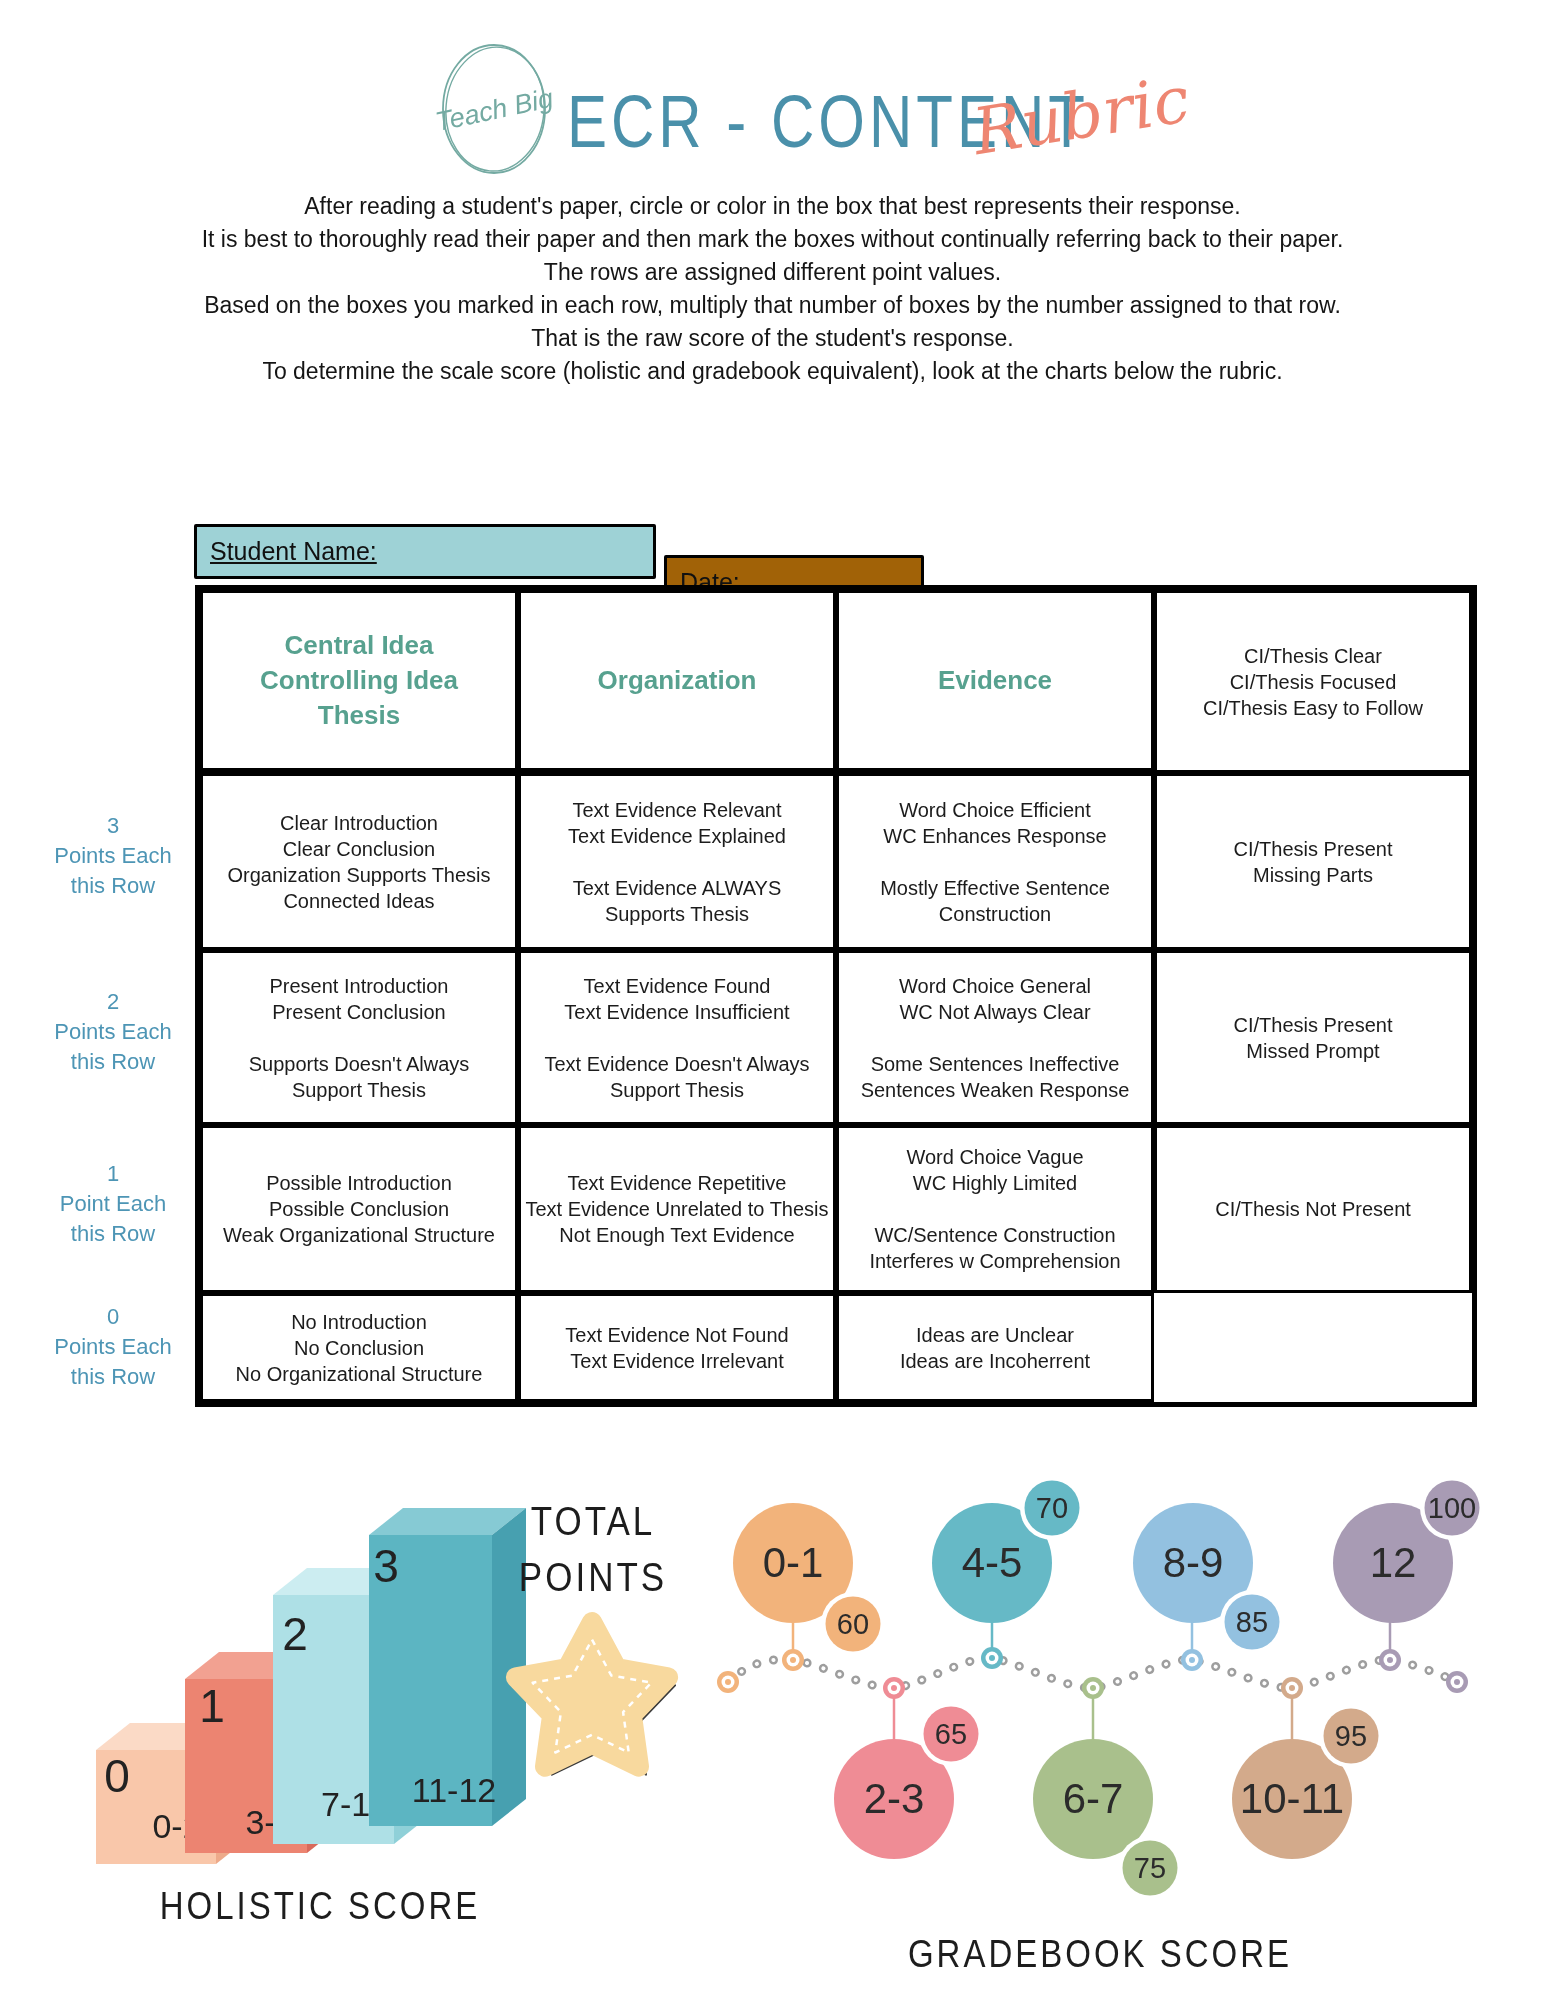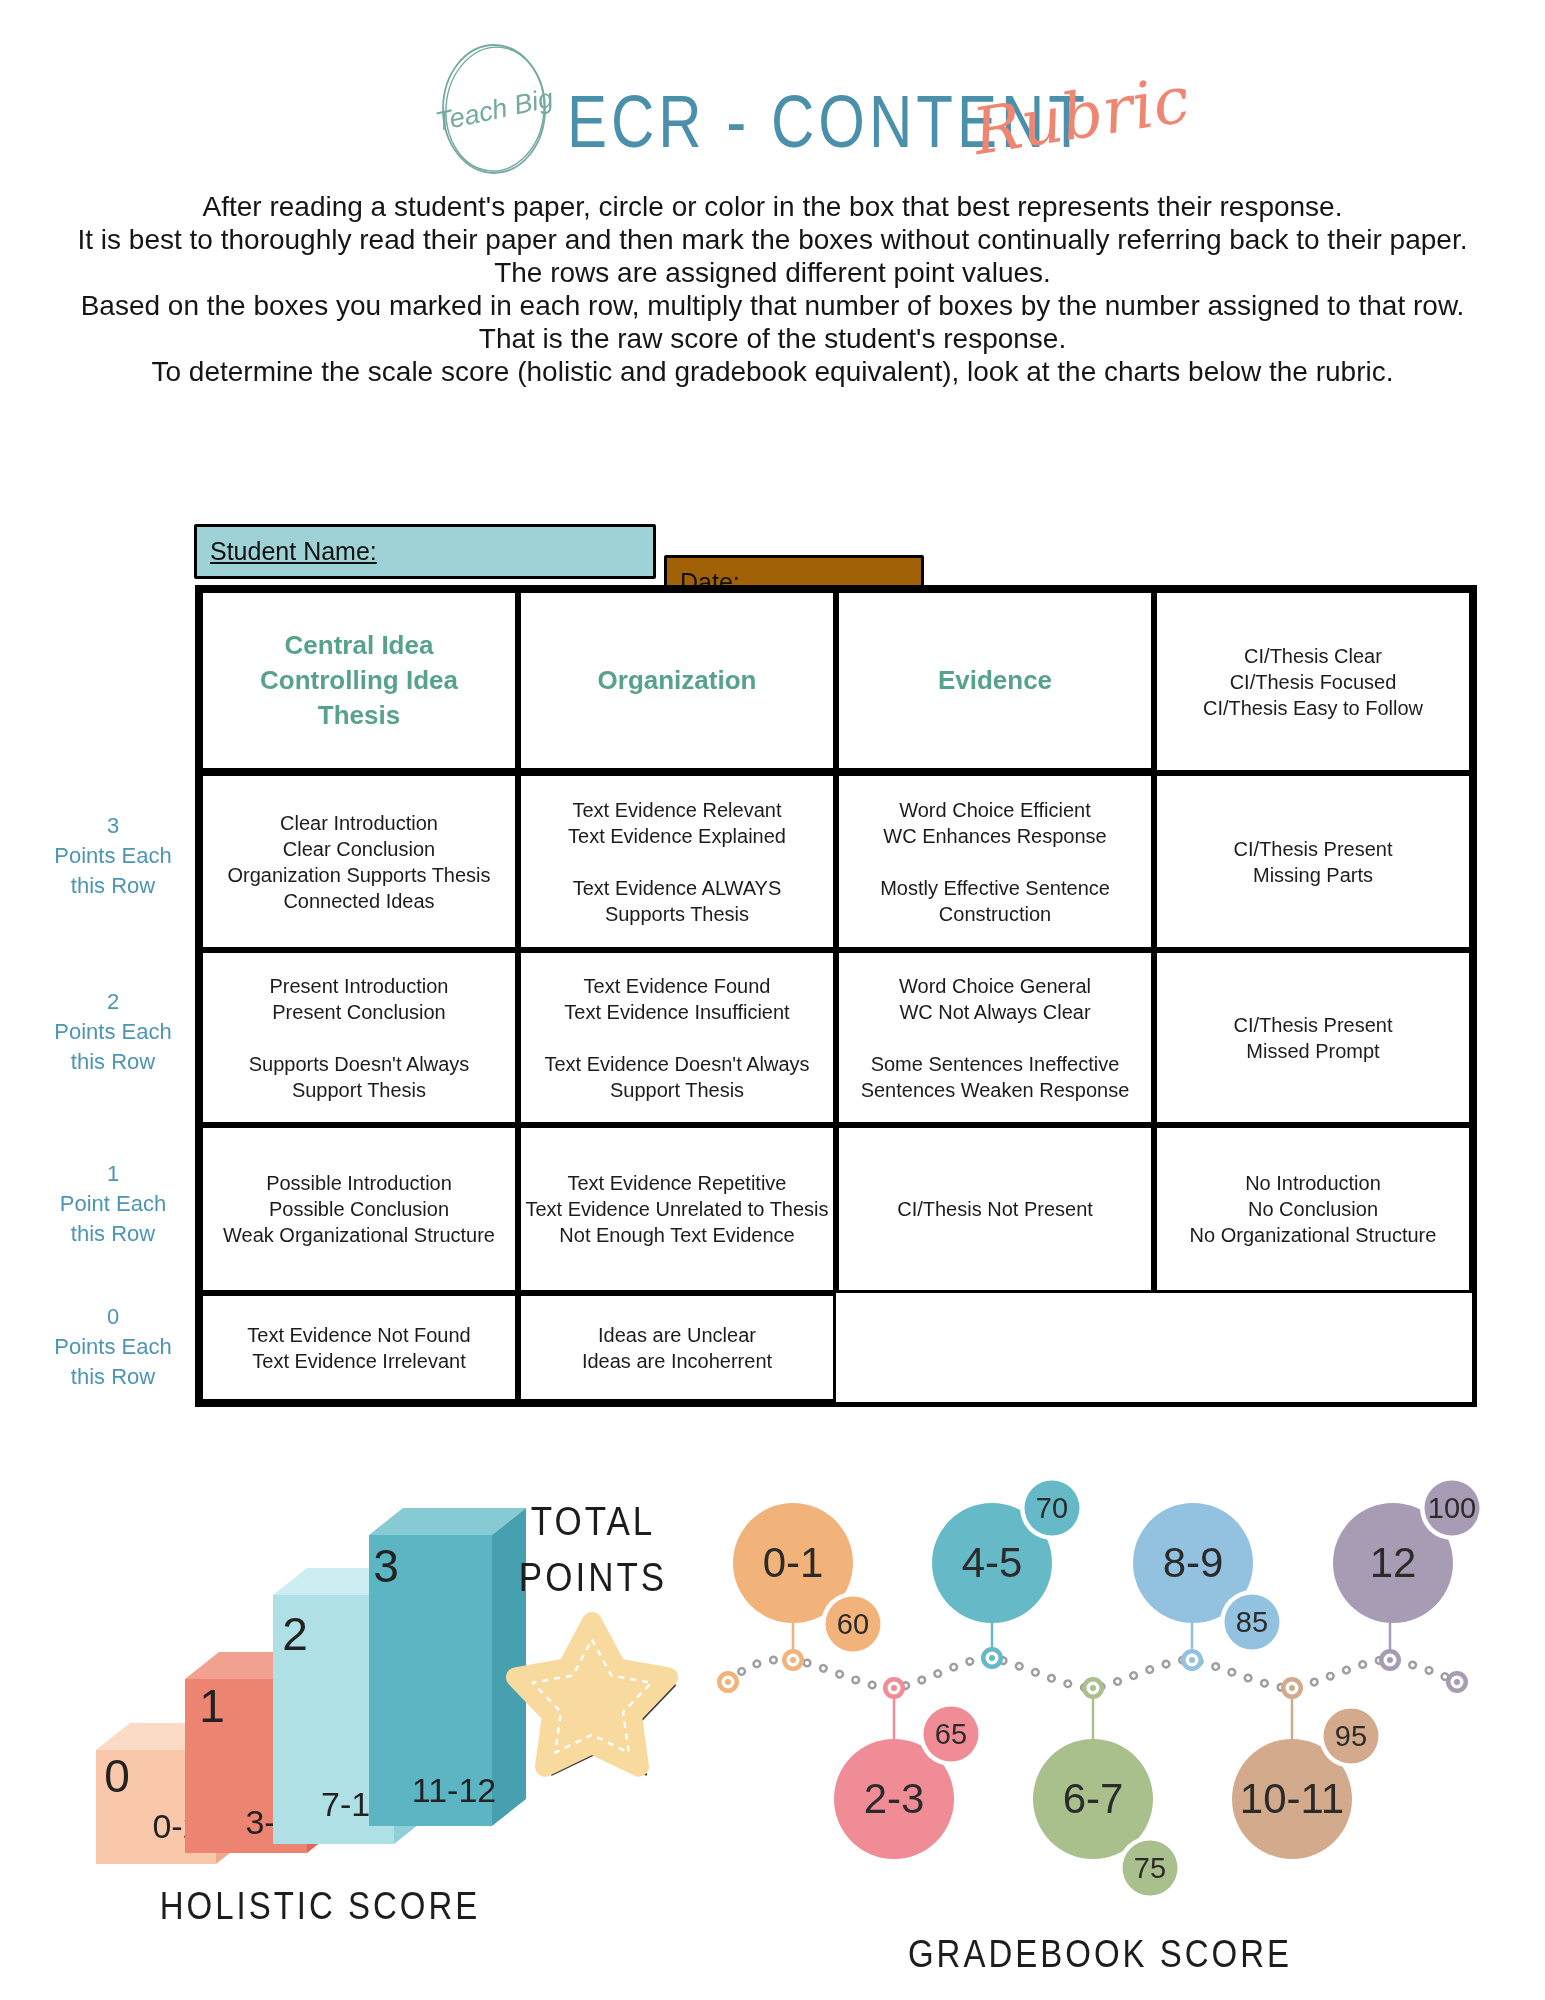--- a/index.html
+++ b/index.html
@@ -6,21 +6,21 @@
   #page{position:relative;width:1545px;height:2000px;background:#fff;overflow:hidden;
         font-family:"Liberation Sans",sans-serif;color:#1c1c1c;}
   .abs{position:absolute;}
   
   #main-title{left:558px;top:80px;width:540px;text-align:center;font-size:60px;
       letter-spacing:4px;color:#4a90aa;text-transform:uppercase;
       transform:scaleY(1.22);transform-origin:top center;white-space:nowrap;}
   #rubric-script{left:968px;top:96px;font-family:"DejaVu Serif",serif;font-style:italic;
       font-size:64px;color:#ee8672;transform:rotate(-9deg);transform-origin:left top;}
   
-  #instructions{left:0;top:190px;width:1545px;text-align:center;font-size:28px;line-height:33px;color:#151515;}
+  #instructions{left:0;top:190px;width:1545px;text-align:center;font-size:23px;line-height:33px;color:#151515;}
   
   .form-box{top:524px;height:55px;box-sizing:border-box;border:3px solid #000;border-radius:2px;
       display:flex;align-items:center;padding-left:13px;font-size:25px;color:#111;text-decoration:underline;}
   #box-student{left:194px;width:462px;background:#9ed2d6;}
   #box-date{left:664px;width:260px;background:#a16207;margin-top:31px;}
   #box-paper{left:982px;width:499px;background:#fdd6d9;}
   
   #rubric-table{left:195px;top:585px;width:1282px;height:822px;box-sizing:border-box;
       border:5px solid #000;display:grid;grid-template-columns:repeat(4,1fr);
       grid-template-rows:183px 177px 175px 168px 1fr;background:#fff;}
@@ -125,20 +125,25 @@
 Sentences Weaken Response</div>
 
     <div class="cell">CI/Thesis Present
 Missed Prompt</div>
     <div class="cell">Possible Introduction
 Possible Conclusion
 Weak Organizational Structure</div>
     <div class="cell">Text Evidence Repetitive
 Text Evidence Unrelated to Thesis
 Not Enough Text Evidence</div>
+    <div class="cell">Word Choice Vague
+WC Highly Limited
+
+WC/Sentence Construction
+Interferes w Comprehension</div>
 
     <div class="cell">CI/Thesis Not Present</div>
     <div class="cell">No Introduction
 No Conclusion
 No Organizational Structure</div>
     <div class="cell">Text Evidence Not Found
 Text Evidence Irrelevant</div>
     <div class="cell">Ideas are Unclear
 Ideas are Incoherrent</div>
   </div>

